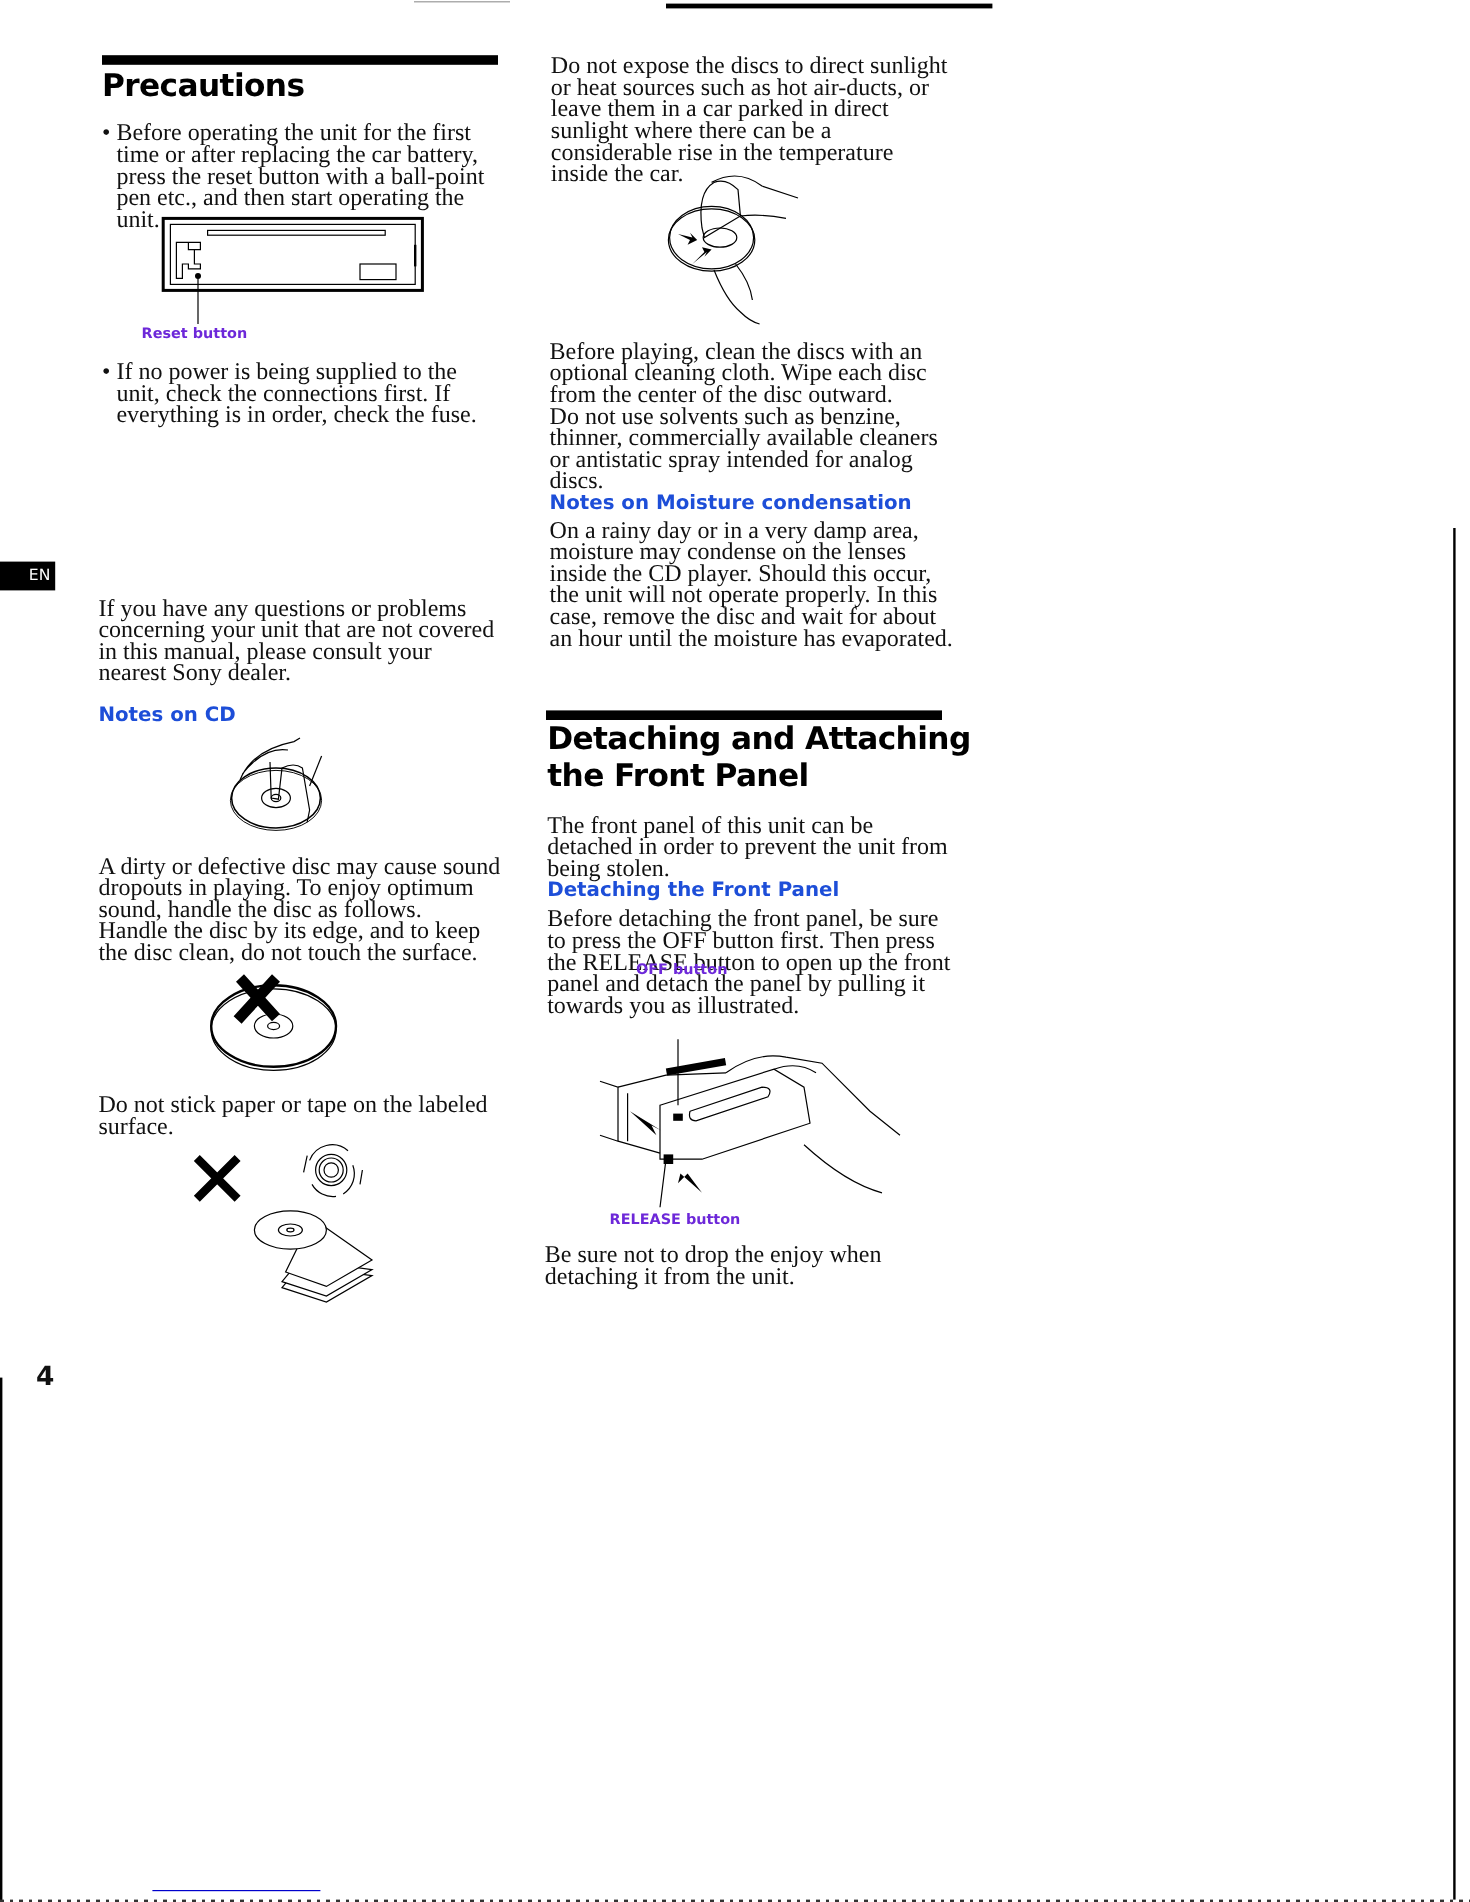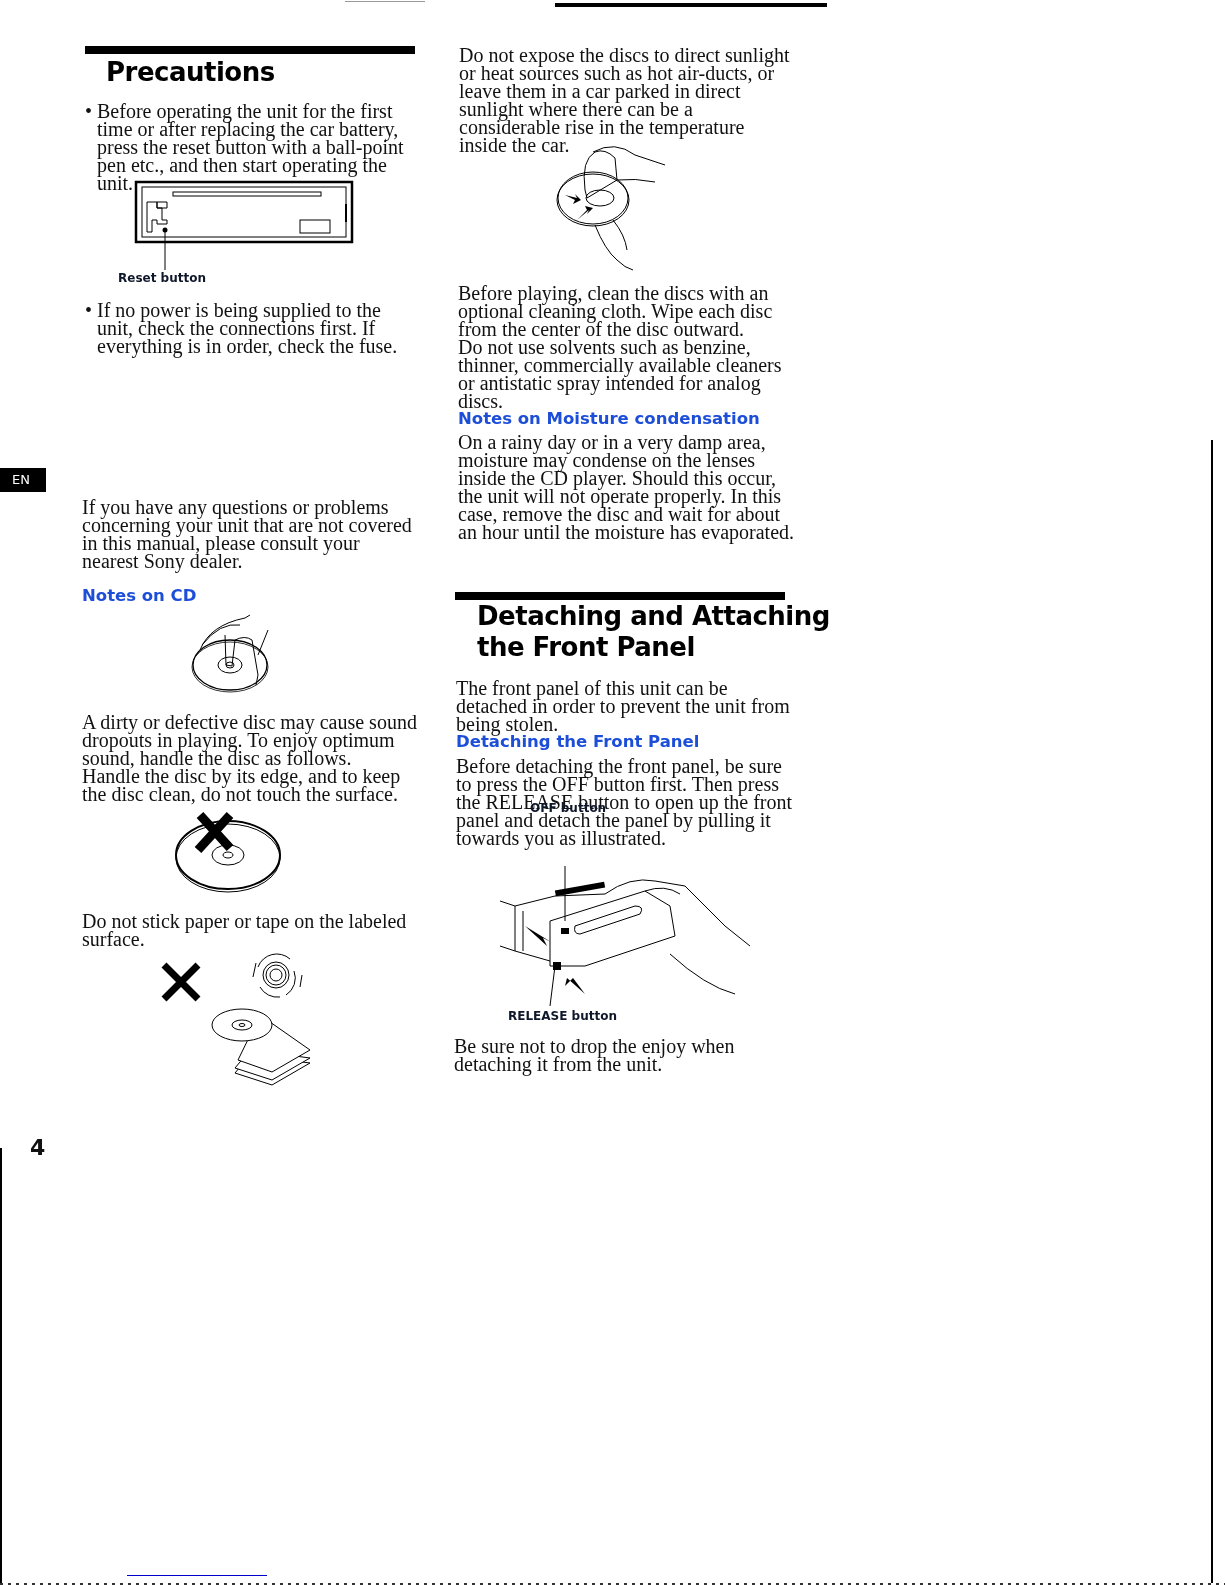--- a/index.html
+++ b/index.html
@@ -1,30 +1,30 @@
 <!DOCTYPE html>
 <html><head>
 <meta charset="utf-8">
 <style>
   html, body { margin:0; padding:0; background:#fff; }
   body { width:1225px; height:1585px; position:relative; overflow:hidden;
          font-family:"Liberation Serif", "DejaVu Serif", serif; color:#111; }
   .abs { position:absolute; }
   .rule { background:#000; height:8px; }
   .h1 { font-family:"DejaVu Sans","Liberation Sans",sans-serif; font-weight:bold;
-        font-size:26px; letter-spacing:-0.5px; line-height:31px; color:#000;margin-left:21px; }
+        font-size:26px; letter-spacing:-0.5px; line-height:31px; color:#000; }
   .h2 { font-family:"DejaVu Sans","Liberation Sans",sans-serif; font-weight:bold;
         font-size:16.5px; color:#1d4ed8; }
   .p { font-size:20px; line-height:18px; color:#111; }
   .p ul { list-style:none; margin:0; padding:0; }
   .p li { position:relative; padding-left:12px; }
   .p li::before { content:"\2022"; position:absolute; left:0; top:0; }
-  .cap { font-family:"DejaVu Sans","Liberation Sans",sans-serif; font-weight:bold; font-size:12px; color:#0f172a; }
+  .cap { font-family:"DejaVu Sans","Liberation Sans",sans-serif; font-weight:bold; font-size:12px; color:#6d28d9; }
   .tab { background:#000; color:#fff; font-family:"DejaVu Sans","Liberation Sans",sans-serif;
-         font-size:13px; width:46px; height:24px; line-height:24px; text-align:center; padding-right:4px; box-sizing:border-box; }
+         font-size:13px; width:46px; height:24px; line-height:24px; text-align:right; padding-right:4px; box-sizing:border-box; }
   .pagenum { font-family:"DejaVu Sans","Liberation Sans",sans-serif; font-weight:bold; font-size:22px; }
   svg { overflow:visible; }
 </style>
 </head>
 <body>
 
 <div class="abs" style="left:555px;top:3px;width:272px;height:4px;background:#000;"></div>
 <div class="abs" style="left:345px;top:1px;width:80px;height:1px;background:#999;"></div>
 
 <div class="abs" style="left:1211px;top:440px;width:2px;height:1145px;background:#000;"></div>

